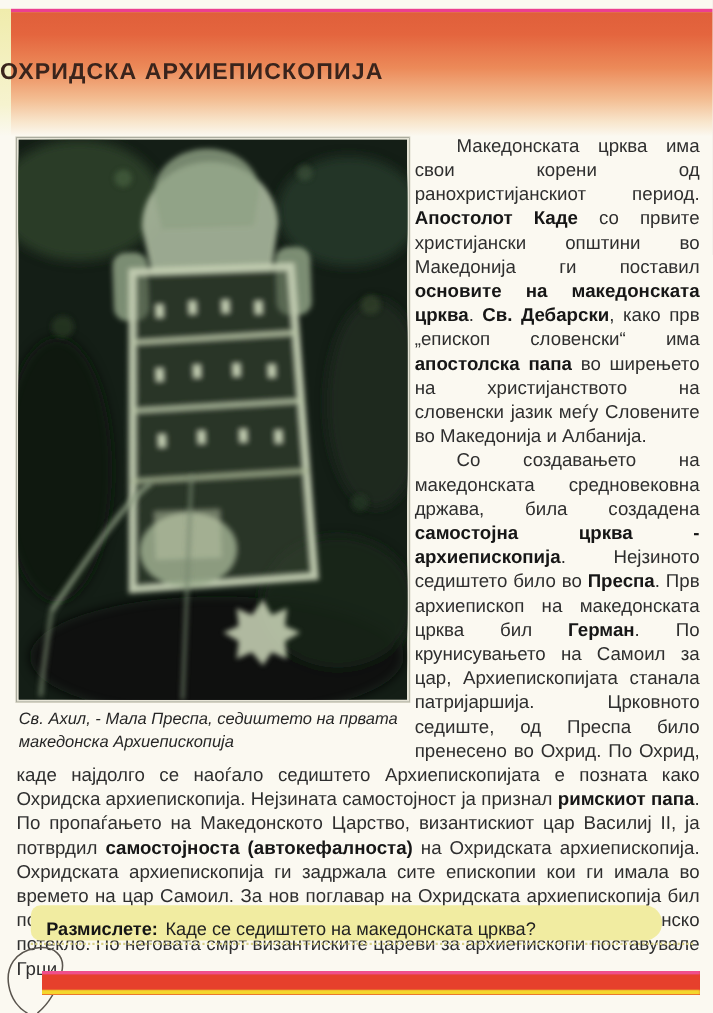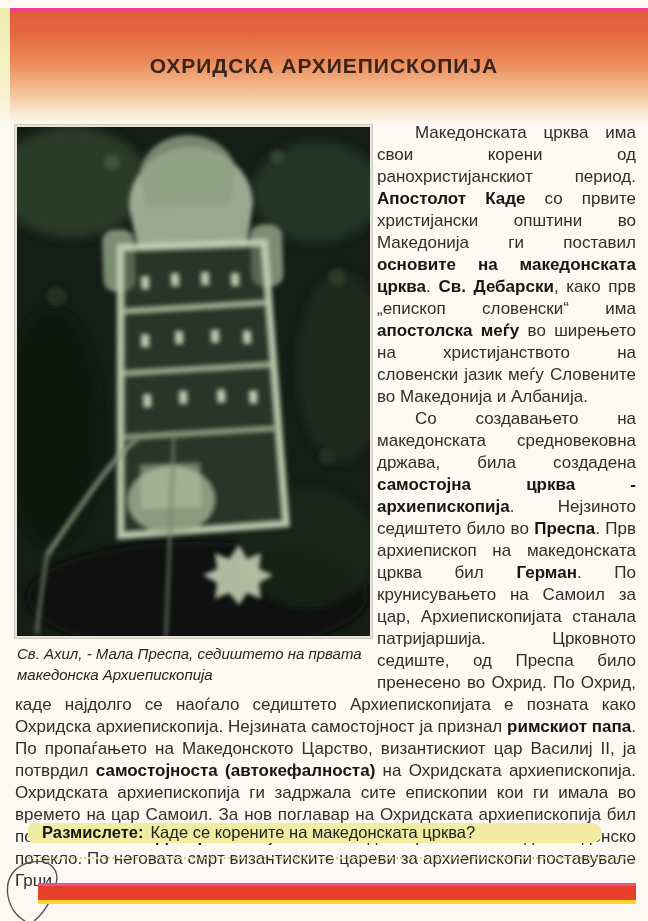--- a/index.html
+++ b/index.html
@@ -13,21 +13,21 @@
     position:absolute;left:0;top:8px;width:10px;height:116px;
     background:linear-gradient(180deg,var(--strip-yellow,#f0ecac) 0%,#f6f3cf 75%,rgba(246,243,207,0) 100%);
   }
   .top-band{position:absolute;left:10px;top:8px;right:0;height:116px;}
   .magenta-line{height:3px;background:var(--magenta-line,#ec3f90);}
   .band-gradient{
     height:113px;
     background:linear-gradient(180deg,#e05f3a 0%,#e4653e 18%,#ec8a59 45%,#f3bd92 70%,#f8e5cb 88%,rgba(251,249,241,0) 100%);
   }
   .title{
-    position:absolute;left:0;right:0;top:54px;margin:0;text-align:center;
+    position:absolute;left:0;right:0;top:54px;margin:0;
     font-size:21px;font-weight:bold;letter-spacing:1px;color:#3a241c;
   }
   
   .content{position:absolute;left:15px;top:122px;width:621px;}
   figure{float:left;margin:3px 8px 8px 0;padding:0;width:354px;}
   .photo{
     width:353px;height:509px;border:2px solid #e6e4d6;
     background:#141e16;box-shadow:0 0 0 1px #cfcdbd;
   }
   .photo svg{display:block;width:100%;height:100%;}
@@ -35,24 +35,24 @@
     font-style:italic;font-size:15px;line-height:1.38;color:#262626;
     padding:6px 0 0 2px;
   }
   .body-para{
     margin:0;font-size:17px;line-height:22px;text-align:justify;
     text-indent:38px;color:#2e2e2e;
   }
   .body-para b{color:#161616;}
   
   .question-box{
-    position:absolute;left:28px;top:823px;width:560px;height:20px;
+    position:absolute;left:28px;top:823px;width:560px;height:32px;
     background:var(--box-yellow,#f1eca1);
     border-radius:10px 18px 18px 10px;
-    display:flex;align-items:flex-start;padding-left:14px;
+    display:flex;align-items:flex-end;padding-left:14px;
     font-size:16.5px;color:#222;
   }
   .question-box b{margin-right:7px;color:#151515;}
   .dotted-line{
     position:absolute;left:28px;top:857px;width:602px;height:0;
     border-top:2px dotted #d6cf85;
   }
   
   .pen-loop{position:absolute;left:0;top:858px;width:72px;height:63px;}
   .page-num{
@@ -136,27 +136,27 @@
             <path d="M212,432 l10,-14 8,14 14,-6 -2,16 14,6 -14,8 2,16 -14,-6 -8,12 -10,-12 -14,6 2,-16 -14,-8 14,-6 -2,-16 Z" fill="#ccd7ba" opacity="0.85"></path>
             <path d="M30,428 C62,382 92,334 120,312" fill="none" stroke="#8c9b81" stroke-width="5" opacity="0.8"></path>
             <path d="M30,428 C26,454 22,480 20,506" fill="none" stroke="#7e8d74" stroke-width="4" opacity="0.7"></path>
             <line x1="157" y1="305" x2="149" y2="509" stroke="#778770" stroke-width="3" opacity="0.8"></line>
           </g>
         </svg>
       </div>
       <figcaption>Св. Ахил, - Мала Преспа, седиштето на првата македонска Архиепископија</figcaption>
     </figure>
 
-    <p class="body-para">Македонската црква има свои корени од ранохристијанскиот период. <b>Апостолот Каде</b> со првите христијански општини во Македонија ги поставил <b>основите на македонската црква</b>. <b>Св. Дебарски</b>, како прв „епископ словенски“ има <b>апостолска меѓу</b> во ширењето на христијанството на словенски јазик меѓу Словените во Македонија и Албанија.</p>
+    <p class="body-para">Македонската црква има свои корени од ранохристијанскиот период. <b>Апостолот Каде</b> со првите христијански општини во Македонија ги поставил <b>основите на македонската црква</b>. <b>Св. Дебарски</b>, како прв „епископ словенски“ има <b>апостолска папа</b> во ширењето на христијанството на словенски јазик меѓу Словените во Македонија и Албанија.</p>
     <p class="body-para">Со создавањето на македонската средновековна држава, била создадена <b>самостојна црква - архиепископија</b>. Нејзиното седиштето било во <b>Преспа</b>. Прв архиепископ на македонската црква бил <b>Герман</b>. По крунисувањето на Самоил за цар, Архиепископијата станала патријаршија. Црковното седиште, од Преспа било пренесено во Охрид. По Охрид, каде најдолго се наоѓало седиштето Архиепископијата е позната како Охридска архиепископија. Нејзината самостојност ја признал <b>римскиот папа</b>. По пропаѓањето на Македонското Царство, византискиот цар Василиј II, ја потврдил <b>самостојноста (автокефалноста)</b> на Охридската архиепископија. Охридската архиепископија ги задржала сите епископии кои ги имала во времето на цар Самоил. За нов поглавар на Охридската архиепископија бил поставен <b>Јован Дебарски</b>. Тој бил последен архиепископ од македонско потекло. По неговата смрт византиските цареви за архиепископи поставувале Грци.</p>
   </div>
 
   <div class="question-box">
     <b>Размислете:</b>
-    <span>Каде се корените на македонската црква?</span>
+    <span>Каде се седиштето на македонската црква?</span>
   </div>
   <div class="dotted-line"></div>
 
   <svg class="pen-loop" viewBox="0 0 72 63">
     <path d="M32,4 C14,7 5,21 8,38 C10,50 17,59 25,63" fill="none" stroke="#5a554e" stroke-width="1.4"></path>
     <path d="M32,4 C49,1 60,11 56,26 C52,41 44,55 34,63" fill="none" stroke="#5a554e" stroke-width="1.4"></path>
   </svg>
 
   <div class="page-num">48</div>
 

